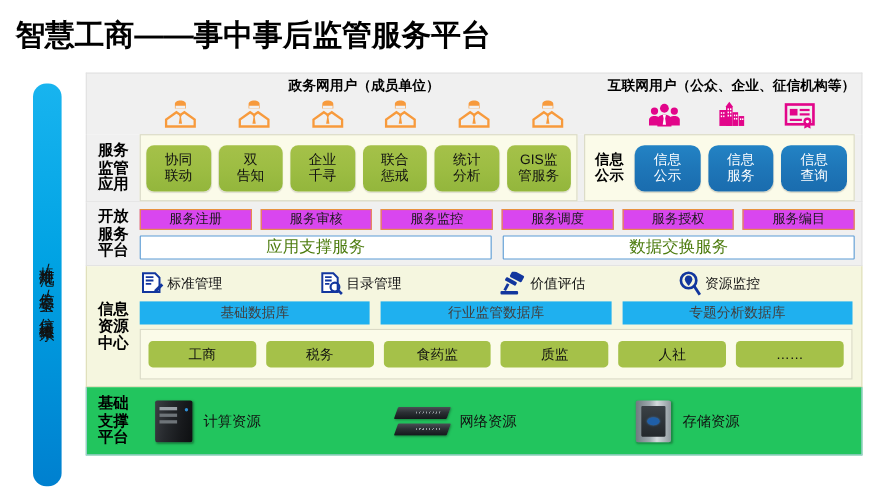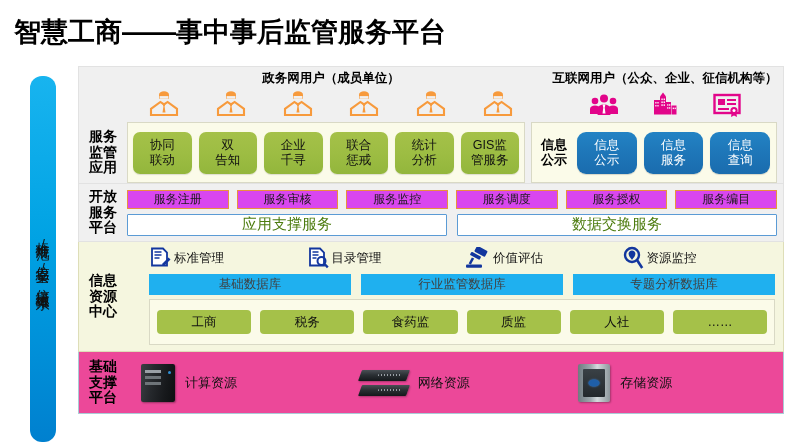--- a/index.html
+++ b/index.html
@@ -113,40 +113,40 @@
   }
   .open-bars { display: flex; gap: 10px; }
   .bar-white {
     background: #ffffff; border: 1px solid #5b9bd5; border-radius: 1px;
     height: 22px; display: flex; align-items: center; justify-content: center;
     font-size: 15px; color: #4d7c0f; flex: 1;
   }
 
   
   .row-info { height: 110px; background: #f5f6df; border: 1px solid #dedeb8; border-top: none; }
-  .info-body { flex: 1; display: flex; flex-direction: column; gap: 4px; padding: 4px 8px 6px 0; margin-left: 22px; }
+  .info-body { flex: 1; display: flex; flex-direction: column; gap: 4px; padding: 4px 8px 6px 0; }
   .info-icons { display: flex; align-items: center; gap: 4px; height: 24px; }
   .info-icon-item { display: flex; align-items: center; gap: 3px; flex: 1; }
   .info-icon-item .lbl { font-size: 12.5px; color: #111; white-space: nowrap; }
   .info-dbs { display: flex; gap: 10px; }
   .db-blue {
     background: #1fb0ef; color: #404040; font-size: 12.5px;
     height: 21px; flex: 1; display: flex; align-items: center; justify-content: center;
   }
   .dept-panel {
     background: #fbfbe9; border: 1px solid #d9d9c5;
     display: flex; align-items: center; gap: 9px; padding: 4px 7px; flex: 1;
   }
   .dept-green {
     background: #a5c149; border-radius: 4px; color: #111; font-size: 12.5px;
     height: 24px; flex: 1; display: flex; align-items: center; justify-content: center;
   }
 
   
-  .row-base { height: 62px; background: #ec4899; border: 1px solid #a9ccd6; border-top: none; }
+  .row-base { height: 62px; background: #22c55e; border: 1px solid #a9ccd6; border-top: none; }
   .base-body { flex: 1; display: flex; align-items: center; }
   .base-item { display: flex; align-items: center; gap: 10px; flex: 1; justify-content: flex-start; padding-left: 14px; }
   .base-item .lbl { font-size: 13px; color: #111; white-space: nowrap; }
 
   
   .ico { display: inline-block; line-height: 0; }
   svg { display: block; }
 
   
   .srv-tower {

